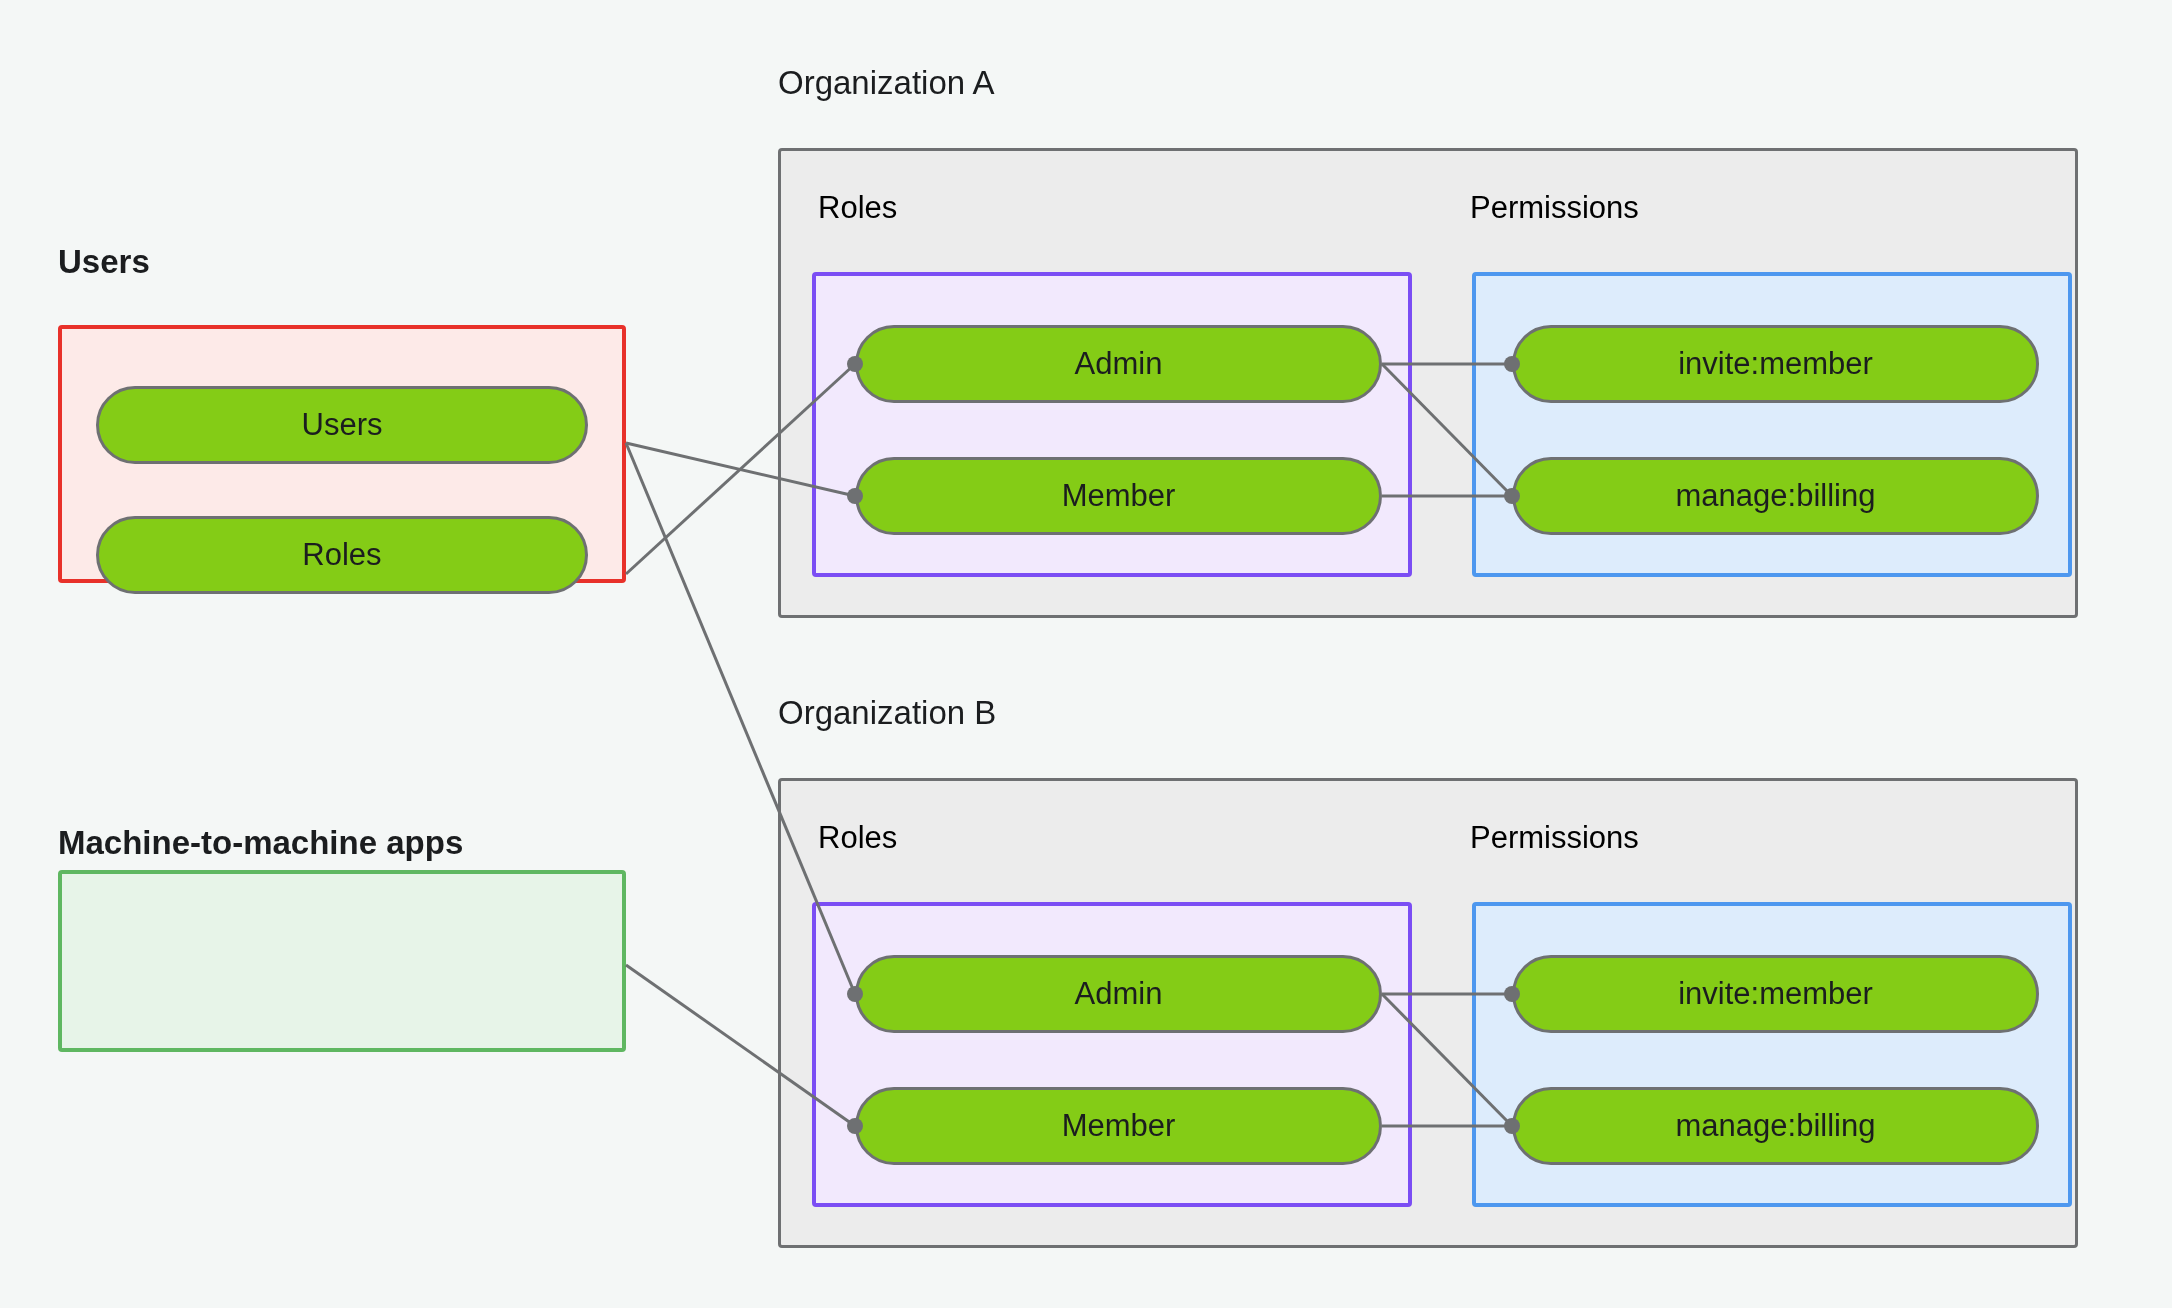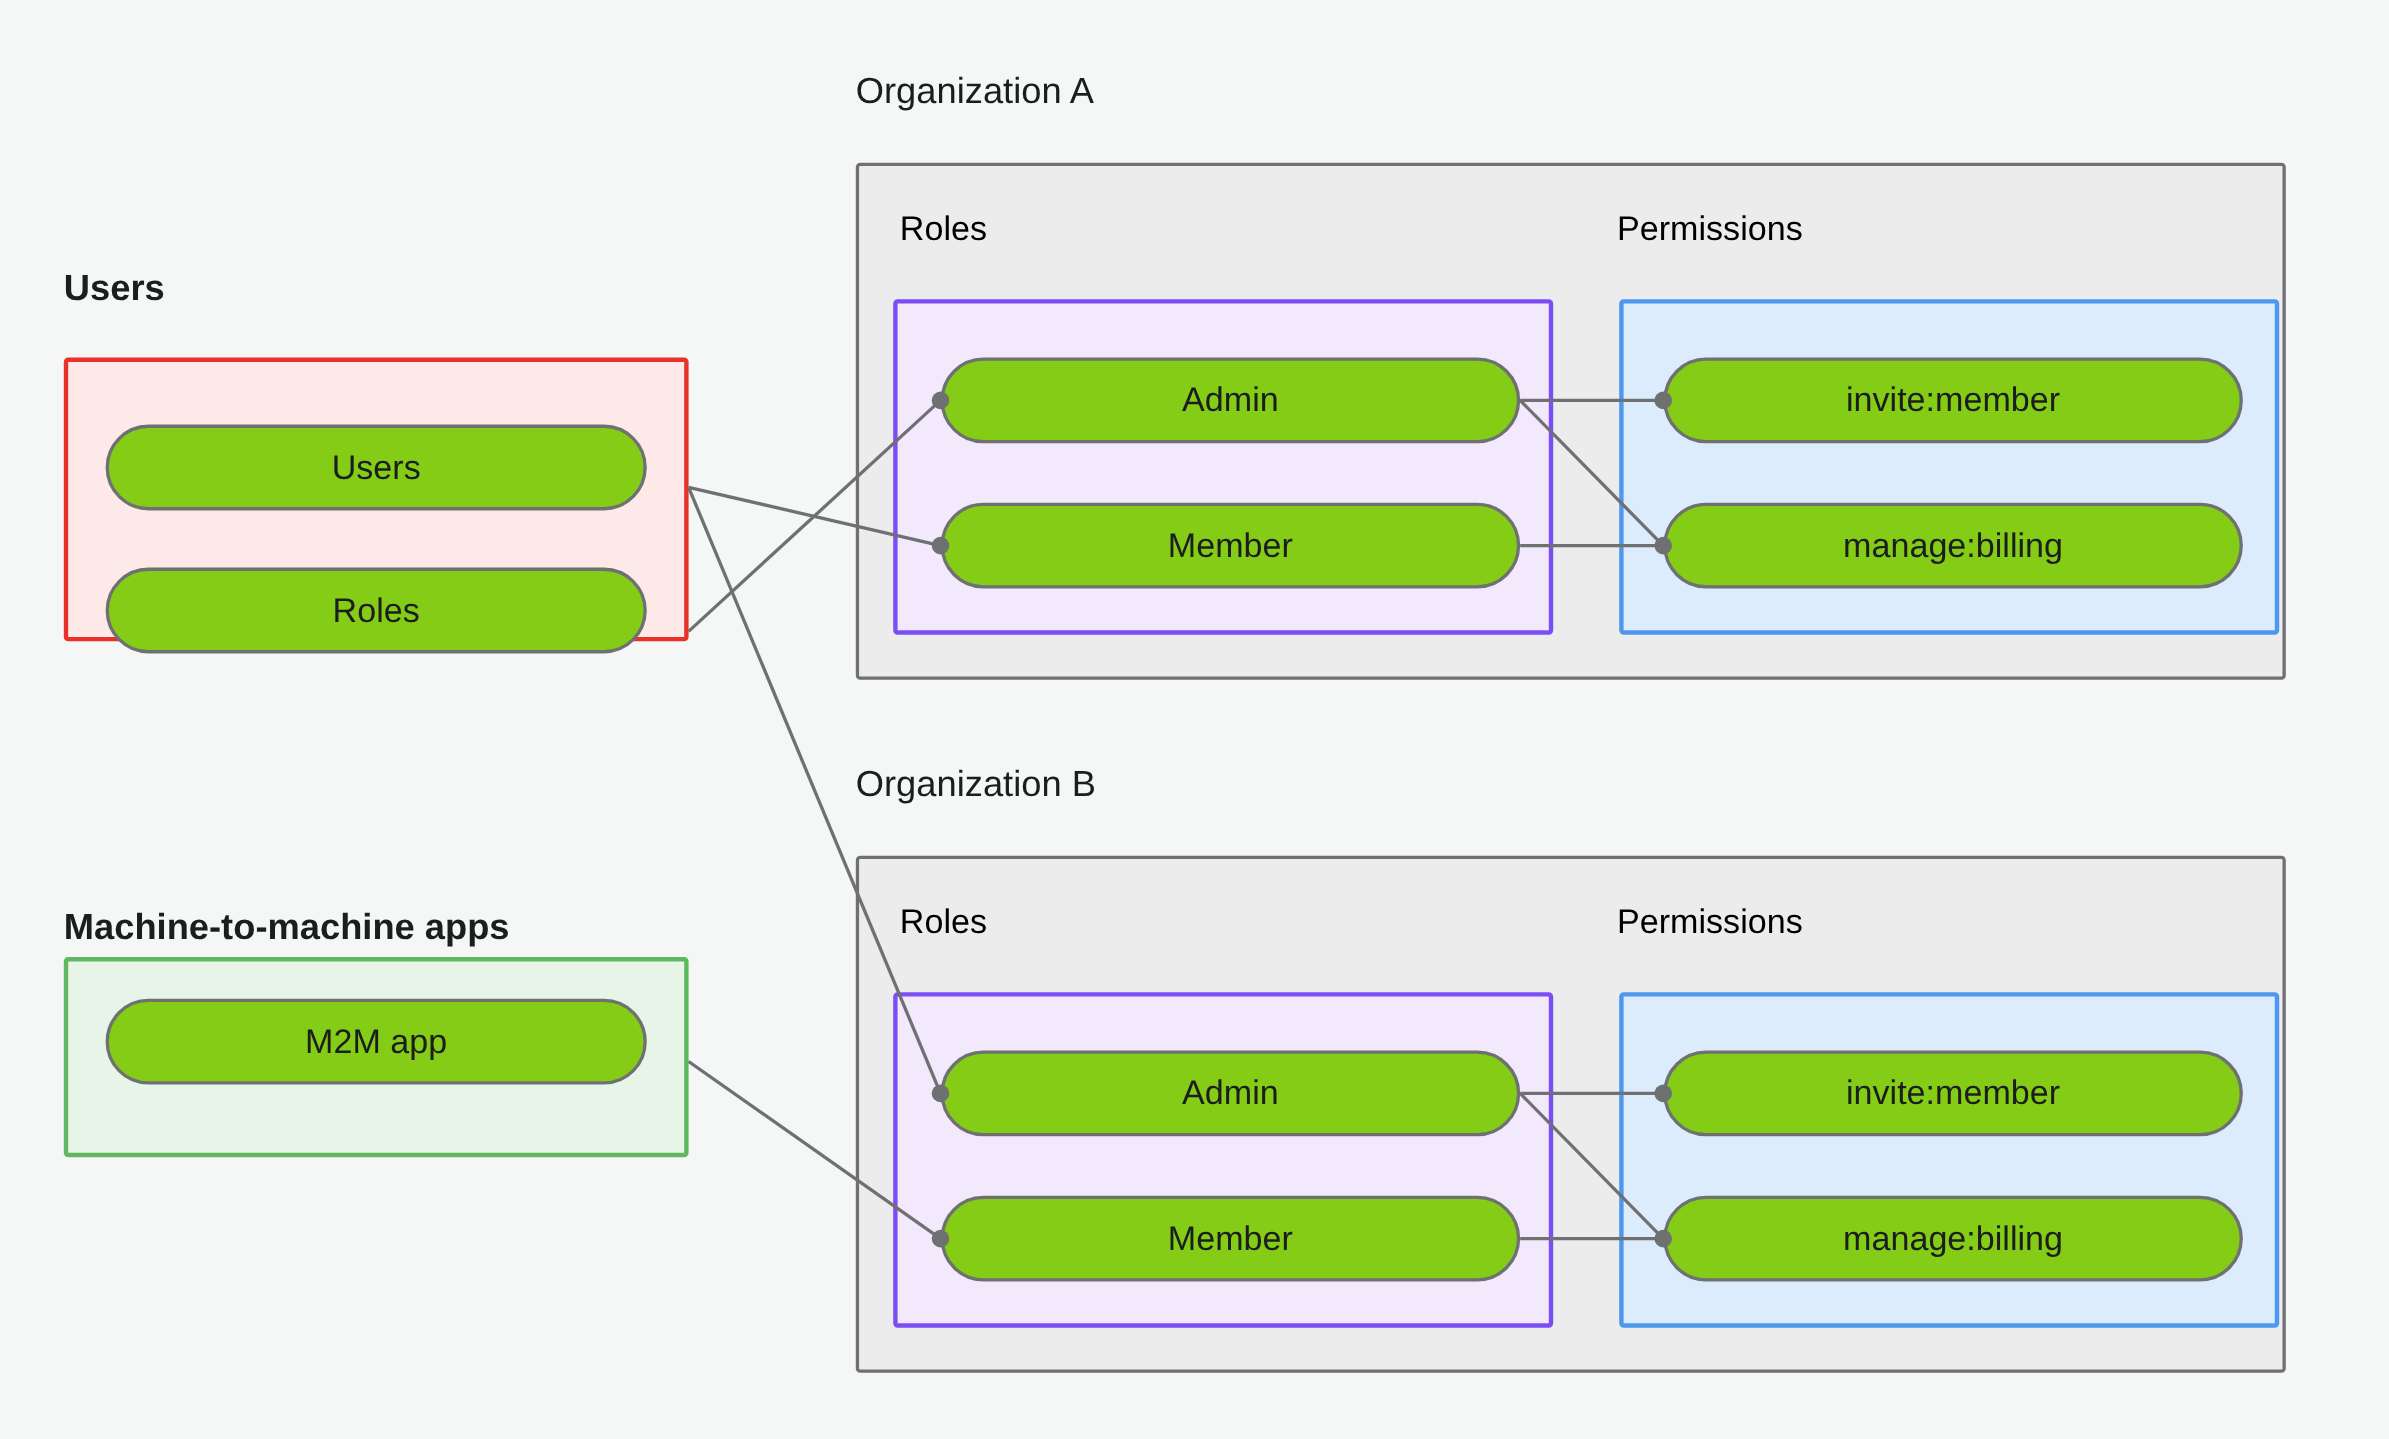--- a/index.html
+++ b/index.html
@@ -140,21 +140,20 @@
 
   <div class="group-box group-users" style="left:58px; top:325px; width:568px; height:258px;"></div>
 
   <div class="pill" style="left:96px; top:386px; width:492px; height:78px;">Users</div>
   <div class="pill" style="left:96px; top:516px; width:492px; height:78px;">Roles</div>
 
   <div class="section-title" style="left:58px; top:824px;">Machine-to-machine apps</div>
 
   <div class="group-box group-m2m" style="left:58px; top:870px; width:568px; height:182px;"></div>
 
-  <div class="pill" style="left:96px; top:908px; width:492px; height:78px;">M2M app</div>
 
   <div class="org-title" style="left:778px; top:64px;">Organization A</div>
 
   <div class="org-panel" style="left:778px; top:148px; width:1300px; height:470px;"></div>
 
   <div class="inner-title" style="left:818px; top:190px;">Roles</div>
   <div class="inner-title" style="left:1470px; top:190px;">Permissions</div>
 
   <div class="group-box group-roles" style="left:812px; top:272px; width:600px; height:305px;"></div>
   <div class="group-box group-perms" style="left:1472px; top:272px; width:600px; height:305px;"></div>

